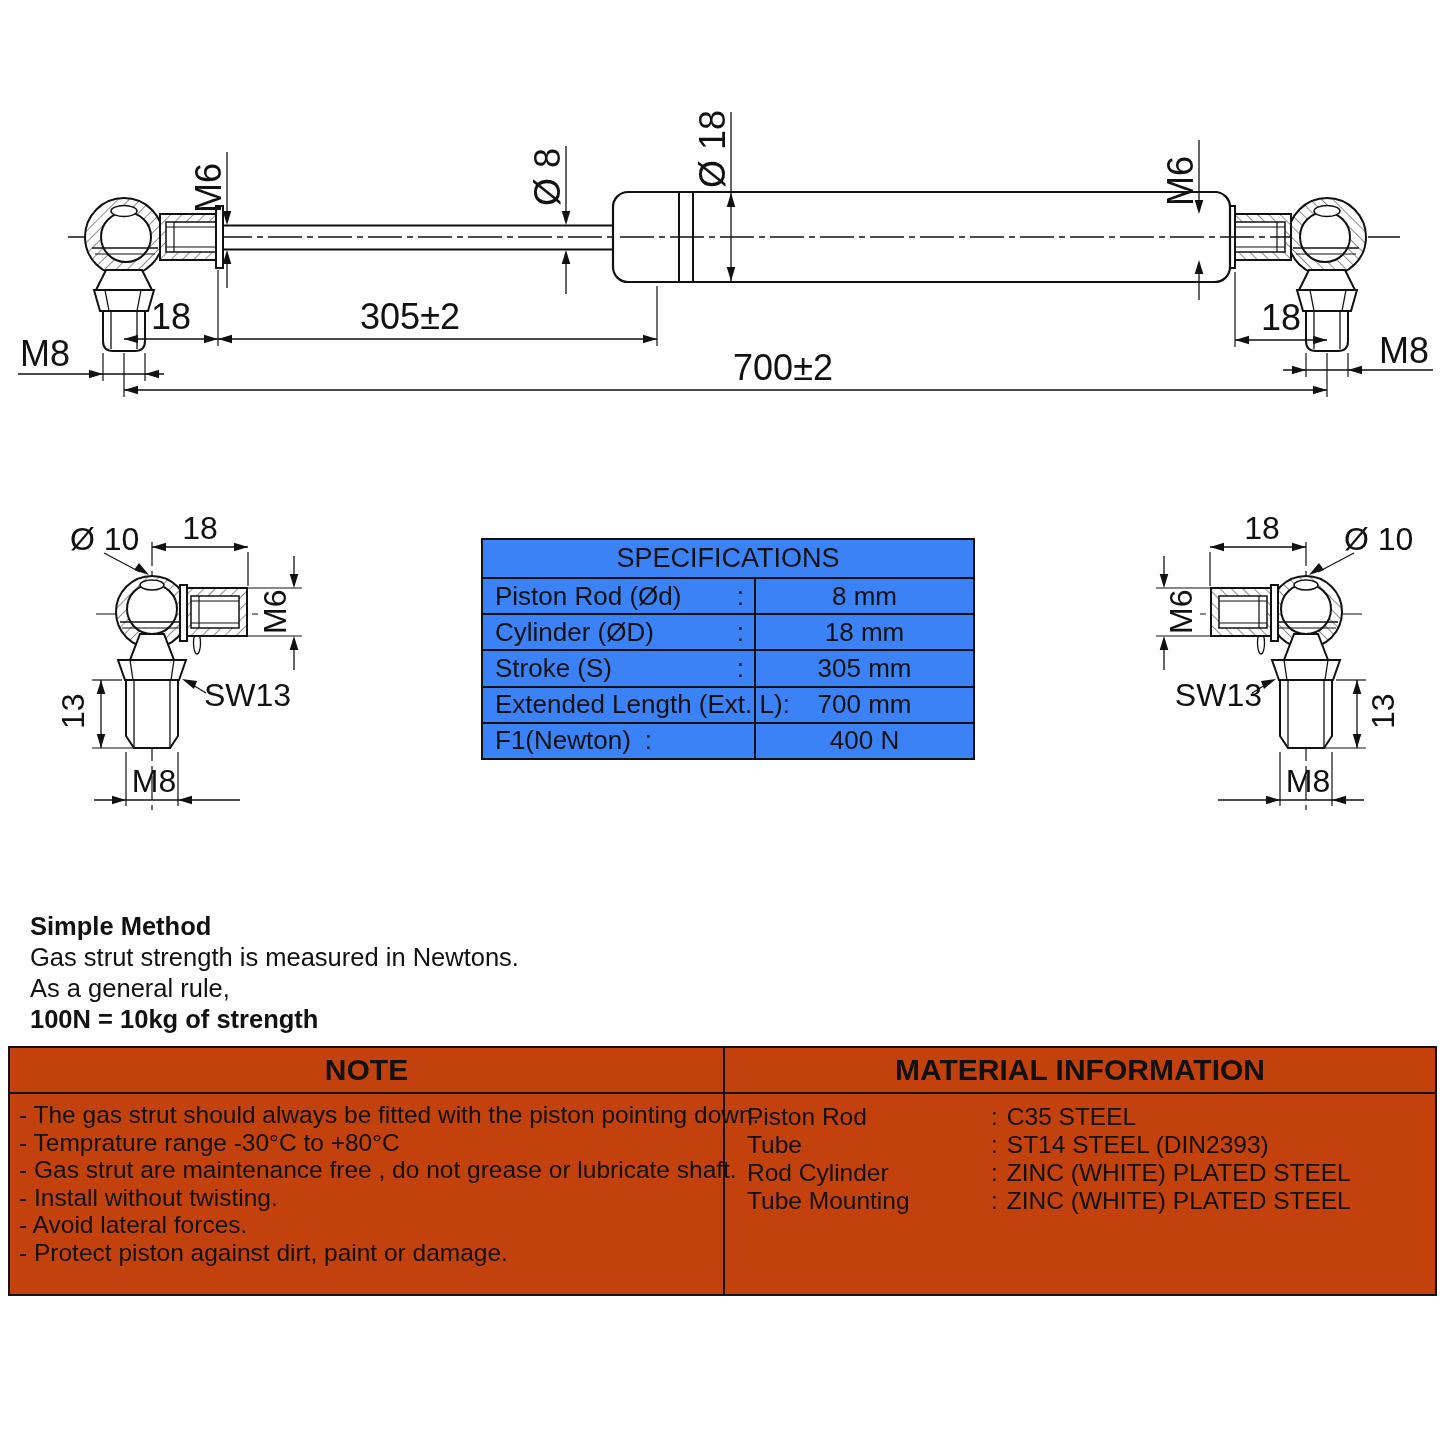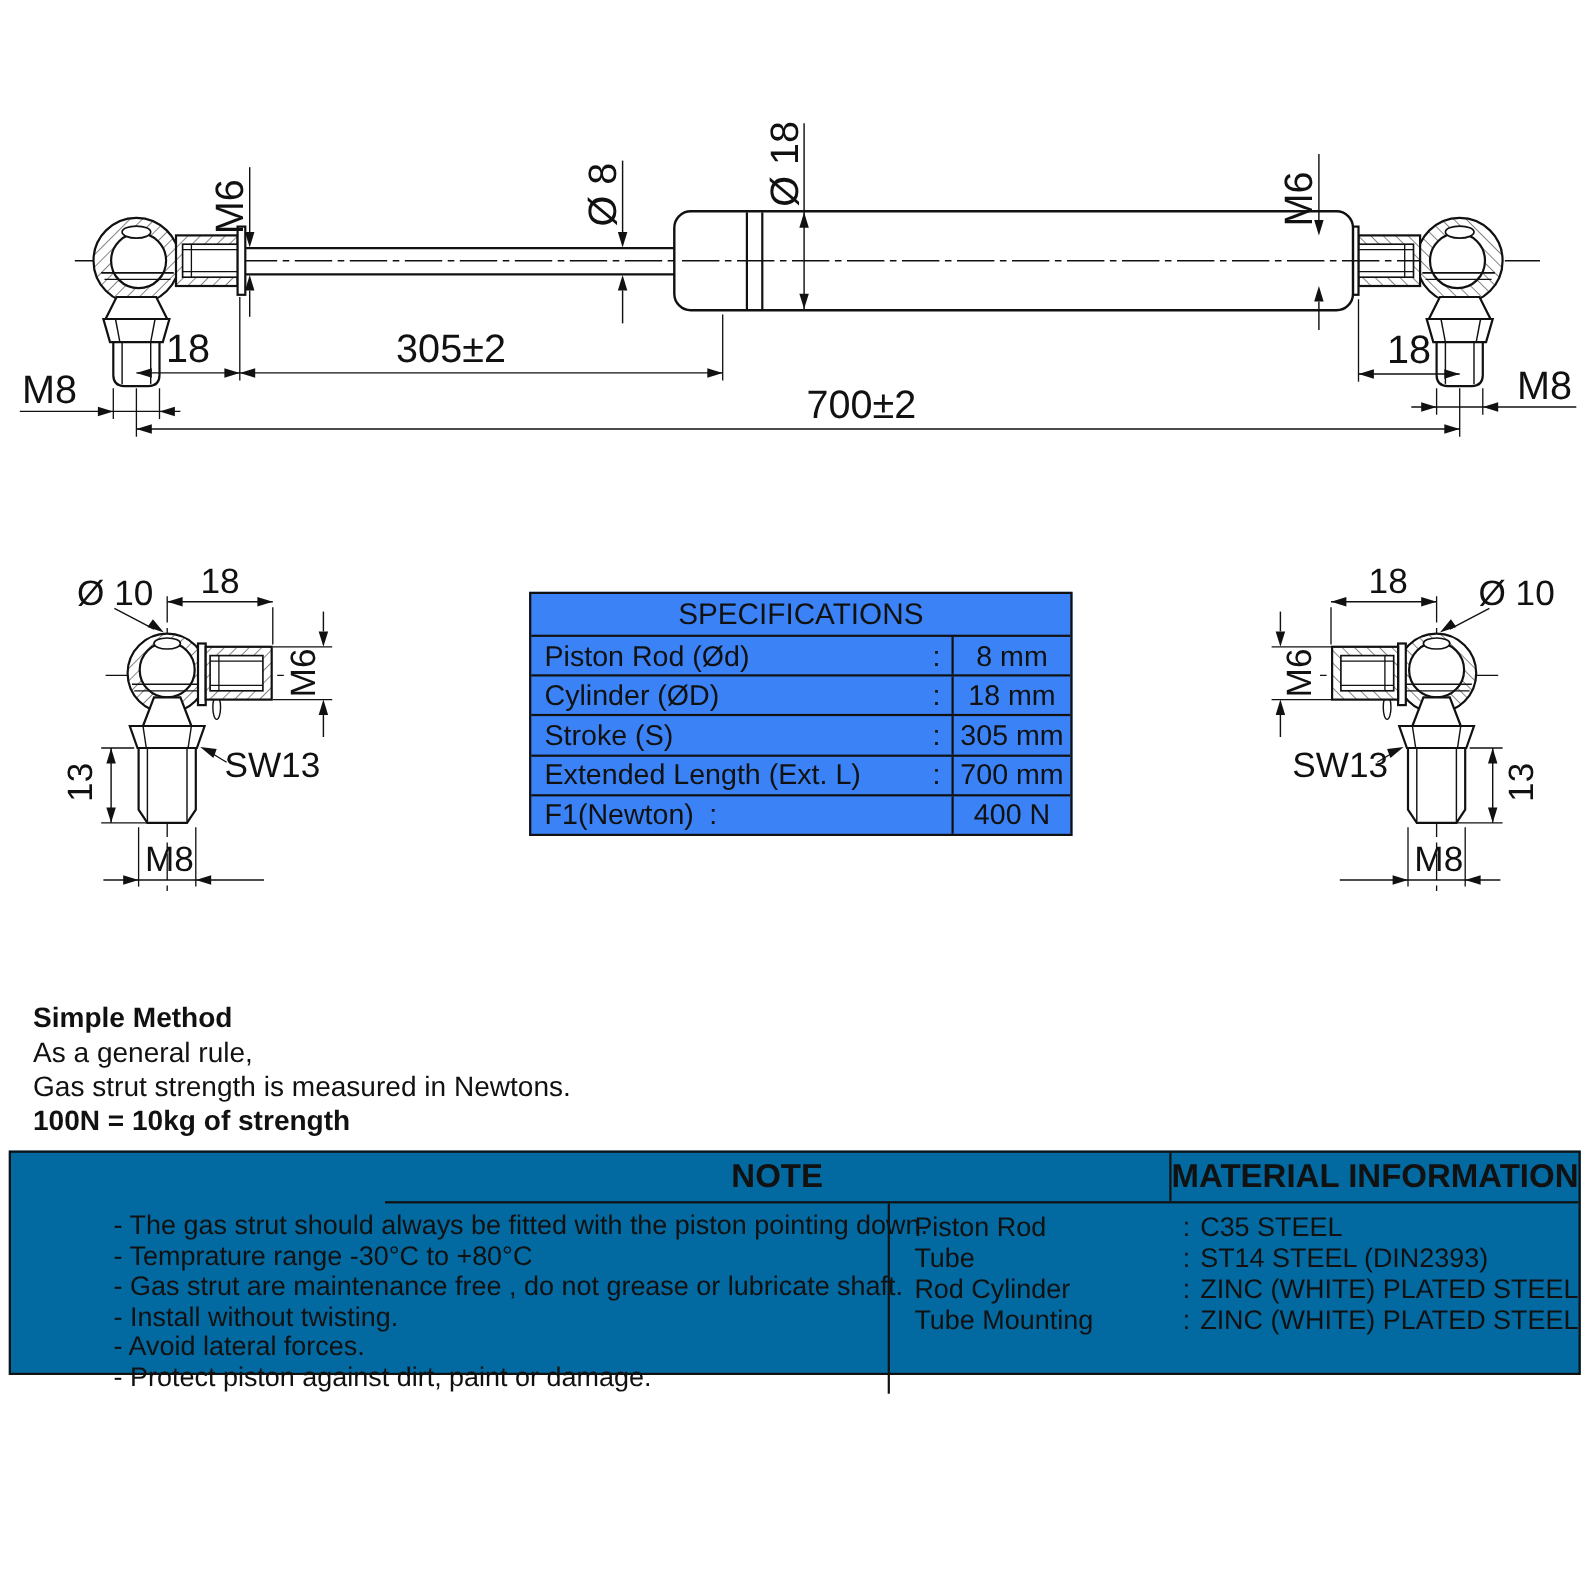--- a/index.html
+++ b/index.html
@@ -14,33 +14,33 @@
   
   .spec-table {
     position:absolute; left:481px; top:538px; width:494px; height:222px;
     border:2px solid #111; box-sizing:border-box; display:flex; flex-direction:column;
     background:#3b82f6;
   }
   .spec-header { height:37px; border-bottom:2px solid #111; display:flex;
     align-items:center; justify-content:center; font-size:27px; }
   .spec-row { flex:1; border-bottom:2px solid #111; display:flex; }
   .spec-row:last-child { border-bottom:none;border-radius:10px; }
-  .spec-label { width:384px; border-right:2px solid #111; box-sizing:border-box;
+  .spec-label { width:273px; border-right:2px solid #111; box-sizing:border-box;
     display:flex; align-items:center; padding:0 10px 0 12px; font-size:26px; white-space:nowrap; }
   .spec-colon { margin-left:auto; }
   .colon-inline .spec-colon { margin-left:14px; }
   .spec-value { flex:1; display:flex; align-items:center; justify-content:center; font-size:26px; }
 
   
   .simple-method { position:absolute; left:30px; top:911px; font-size:25.5px; line-height:31px; }
   .sm-bold { font-weight:bold; }
 
   
-  .bottom-table { position:absolute; left:8px; top:1046px; width:1429px; height:204px;
-    border:2px solid #111; box-sizing:border-box; display:flex; flex-direction:column; background:#0369a1;align-items:flex-end; }
+  .bottom-table { position:absolute; left:8px; top:1046px; width:1429px; height:250px;
+    border:2px solid #111; box-sizing:border-box; display:flex; flex-direction:column; background:#c2410c; }
   .bt-header { height:44px; display:flex; border-bottom:2px solid #111; flex:none; }
   .bt-h-left { width:715px; box-sizing:border-box; border-right:2px solid #111;
     display:flex; align-items:center; justify-content:center; font-weight:bold; font-size:30px; }
   .bt-h-right { flex:1; display:flex; align-items:center; justify-content:center;
     font-weight:bold; font-size:30px; }
   .bt-body { flex:1; display:flex; }
   .bt-notes { width:715px; box-sizing:border-box; border-right:2px solid #111;
     padding:7px 6px 0 9px; font-size:24.5px; line-height:27.6px; white-space:nowrap; }
   .bt-material { flex:1; padding:9px 0 0 22px; font-size:24.5px; line-height:28px; }
   .mat-row { display:flex; white-space:nowrap; }
@@ -274,22 +274,22 @@
       <div class="spec-label">
         <span>F1(Newton)</span>
         <span class="spec-colon">:</span>
       </div>
       <div class="spec-value">400 N</div>
     </div>
   </div>
 
   <div class="simple-method">
     <div class="sm-bold">Simple Method</div>
+    <div>Gas strut strength is measured in Newtons.</div>
     <div>As a general rule,</div>
-    <div>Gas strut strength is measured in Newtons.</div>
     <div class="sm-bold">100N = 10kg of strength</div>
   </div>
 
   <div class="bottom-table">
     <div class="bt-header">
       <div class="bt-h-left">NOTE</div>
       <div class="bt-h-right">MATERIAL INFORMATION</div>
     </div>
     <div class="bt-body">
       <div class="bt-notes">

